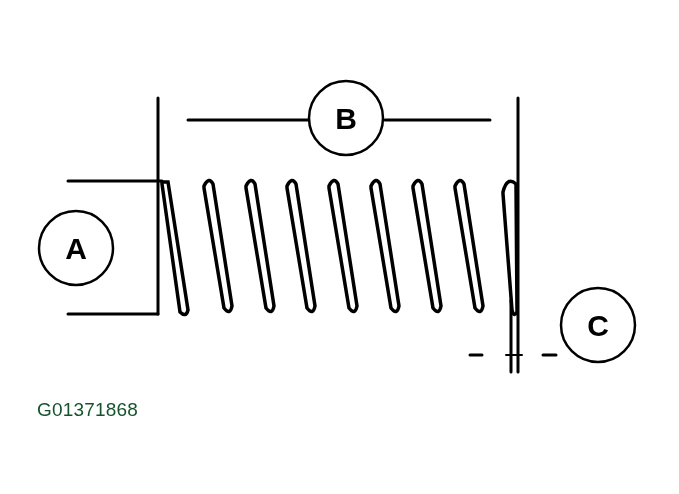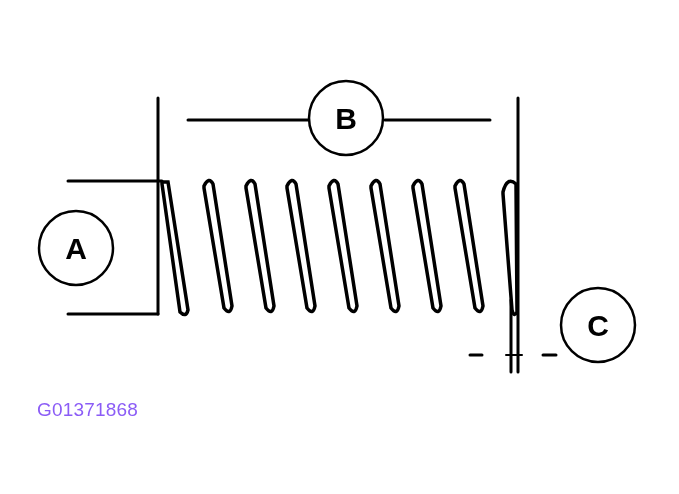--- a/index.html
+++ b/index.html
@@ -1,20 +1,20 @@
 <!DOCTYPE html>
 <html><head>
 <meta charset="utf-8">
 <style>
   html, body { margin: 0; padding: 0; background: #ffffff; }
   body { width: 679px; height: 494px; position: relative; overflow: hidden;
          font-family: "Liberation Sans", sans-serif; }
   #diagram { position: absolute; left: 0; top: 0; }
   .callout-label { font-family: "Liberation Sans", sans-serif; font-weight: bold; font-size: 30px; fill: #000; }
-  #figure-id { position: absolute; left: 37px; top: 399px; font-size: 19px; color: #8b5cf6;
+  #figure-id { position: absolute; left: 37px; top: 399px; font-size: 19px; color: #14532d;
                font-family: "Liberation Sans", sans-serif; letter-spacing: 0.2px; }
 </style>
 </head>
 <body>
 
 <svg id="diagram" width="679" height="494" viewBox="0 0 679 494" xmlns="http://www.w3.org/2000/svg">
   <g stroke="#000" fill="none" stroke-linecap="round">
 
     <line x1="158" y1="98" x2="158" y2="314" stroke-width="3"></line>
 

